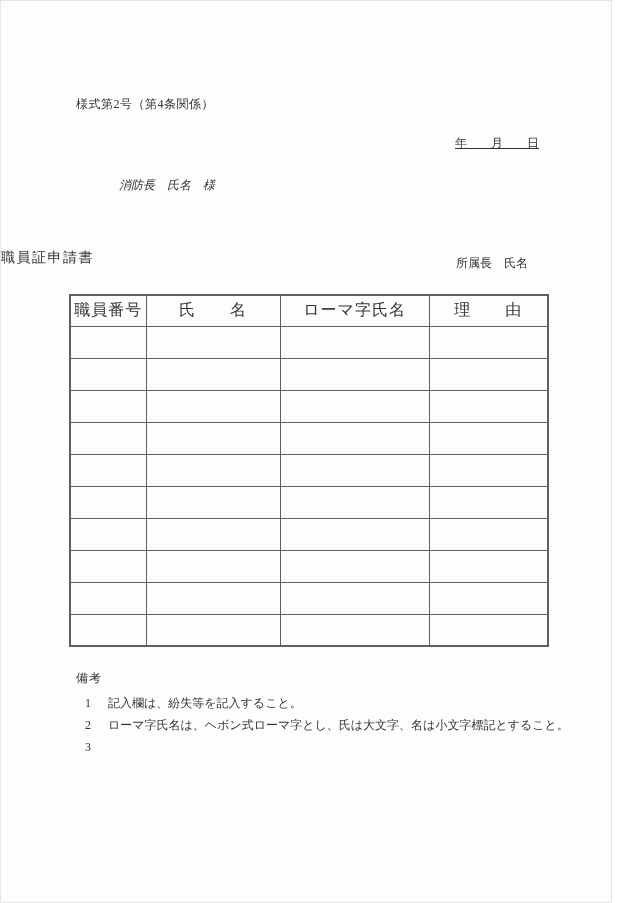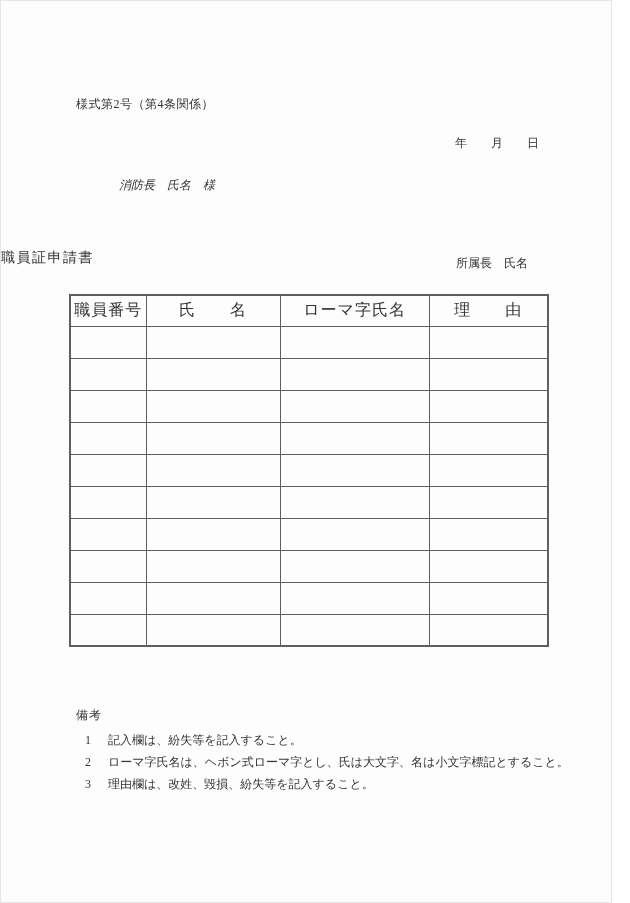--- a/index.html
+++ b/index.html
@@ -21,20 +21,21 @@
   .form-number {
     position: absolute;
     left: 75px;
     top: 95px;
     letter-spacing: 0.5px;
   }
   .date-line {
     position: absolute;
     left: 454px;
     top: 134px;
+    text-decoration: underline;
   }
   .addressee-line {
     position: absolute;
     left: 118px;
     top: 176px;
     font-style: italic;
   }
   .approver-line {
     position: absolute;
     left: 455px;
@@ -76,21 +77,20 @@
   }
   .col-staff-number { width: 76px; }
   .col-name { width: 134px; }
   .col-roman-name { width: 149px; }
   .col-reason { width: 119px; }
   .remarks {
     position: absolute;
     left: 75px;
     top: 669px;
     right: 40px;
-    margin-top: 37px;
   }
   .remarks-heading {
     letter-spacing: 1px;
   }
   .remarks-notes {
     margin-top: 5px;
   }
   .remark-note {
     display: flex;
     line-height: 22px;
@@ -202,18 +202,17 @@
       <div class="remark-note">
         <span class="note-number">1</span>
         <span class="note-text">記入欄は、紛失等を記入すること。</span>
       </div>
       <div class="remark-note">
         <span class="note-number">2</span>
         <span class="note-text">ローマ字氏名は、ヘボン式ローマ字とし、氏は大文字、名は小文字標記とすること。</span>
       </div>
       <div class="remark-note">
         <span class="note-number">3</span>
-        <span class="note-text">理由欄は、改姓、毀損、紛失等を記入すること。</span>
       </div>
     </div>
   </div>
 
 </div>
 
 </body></html>

